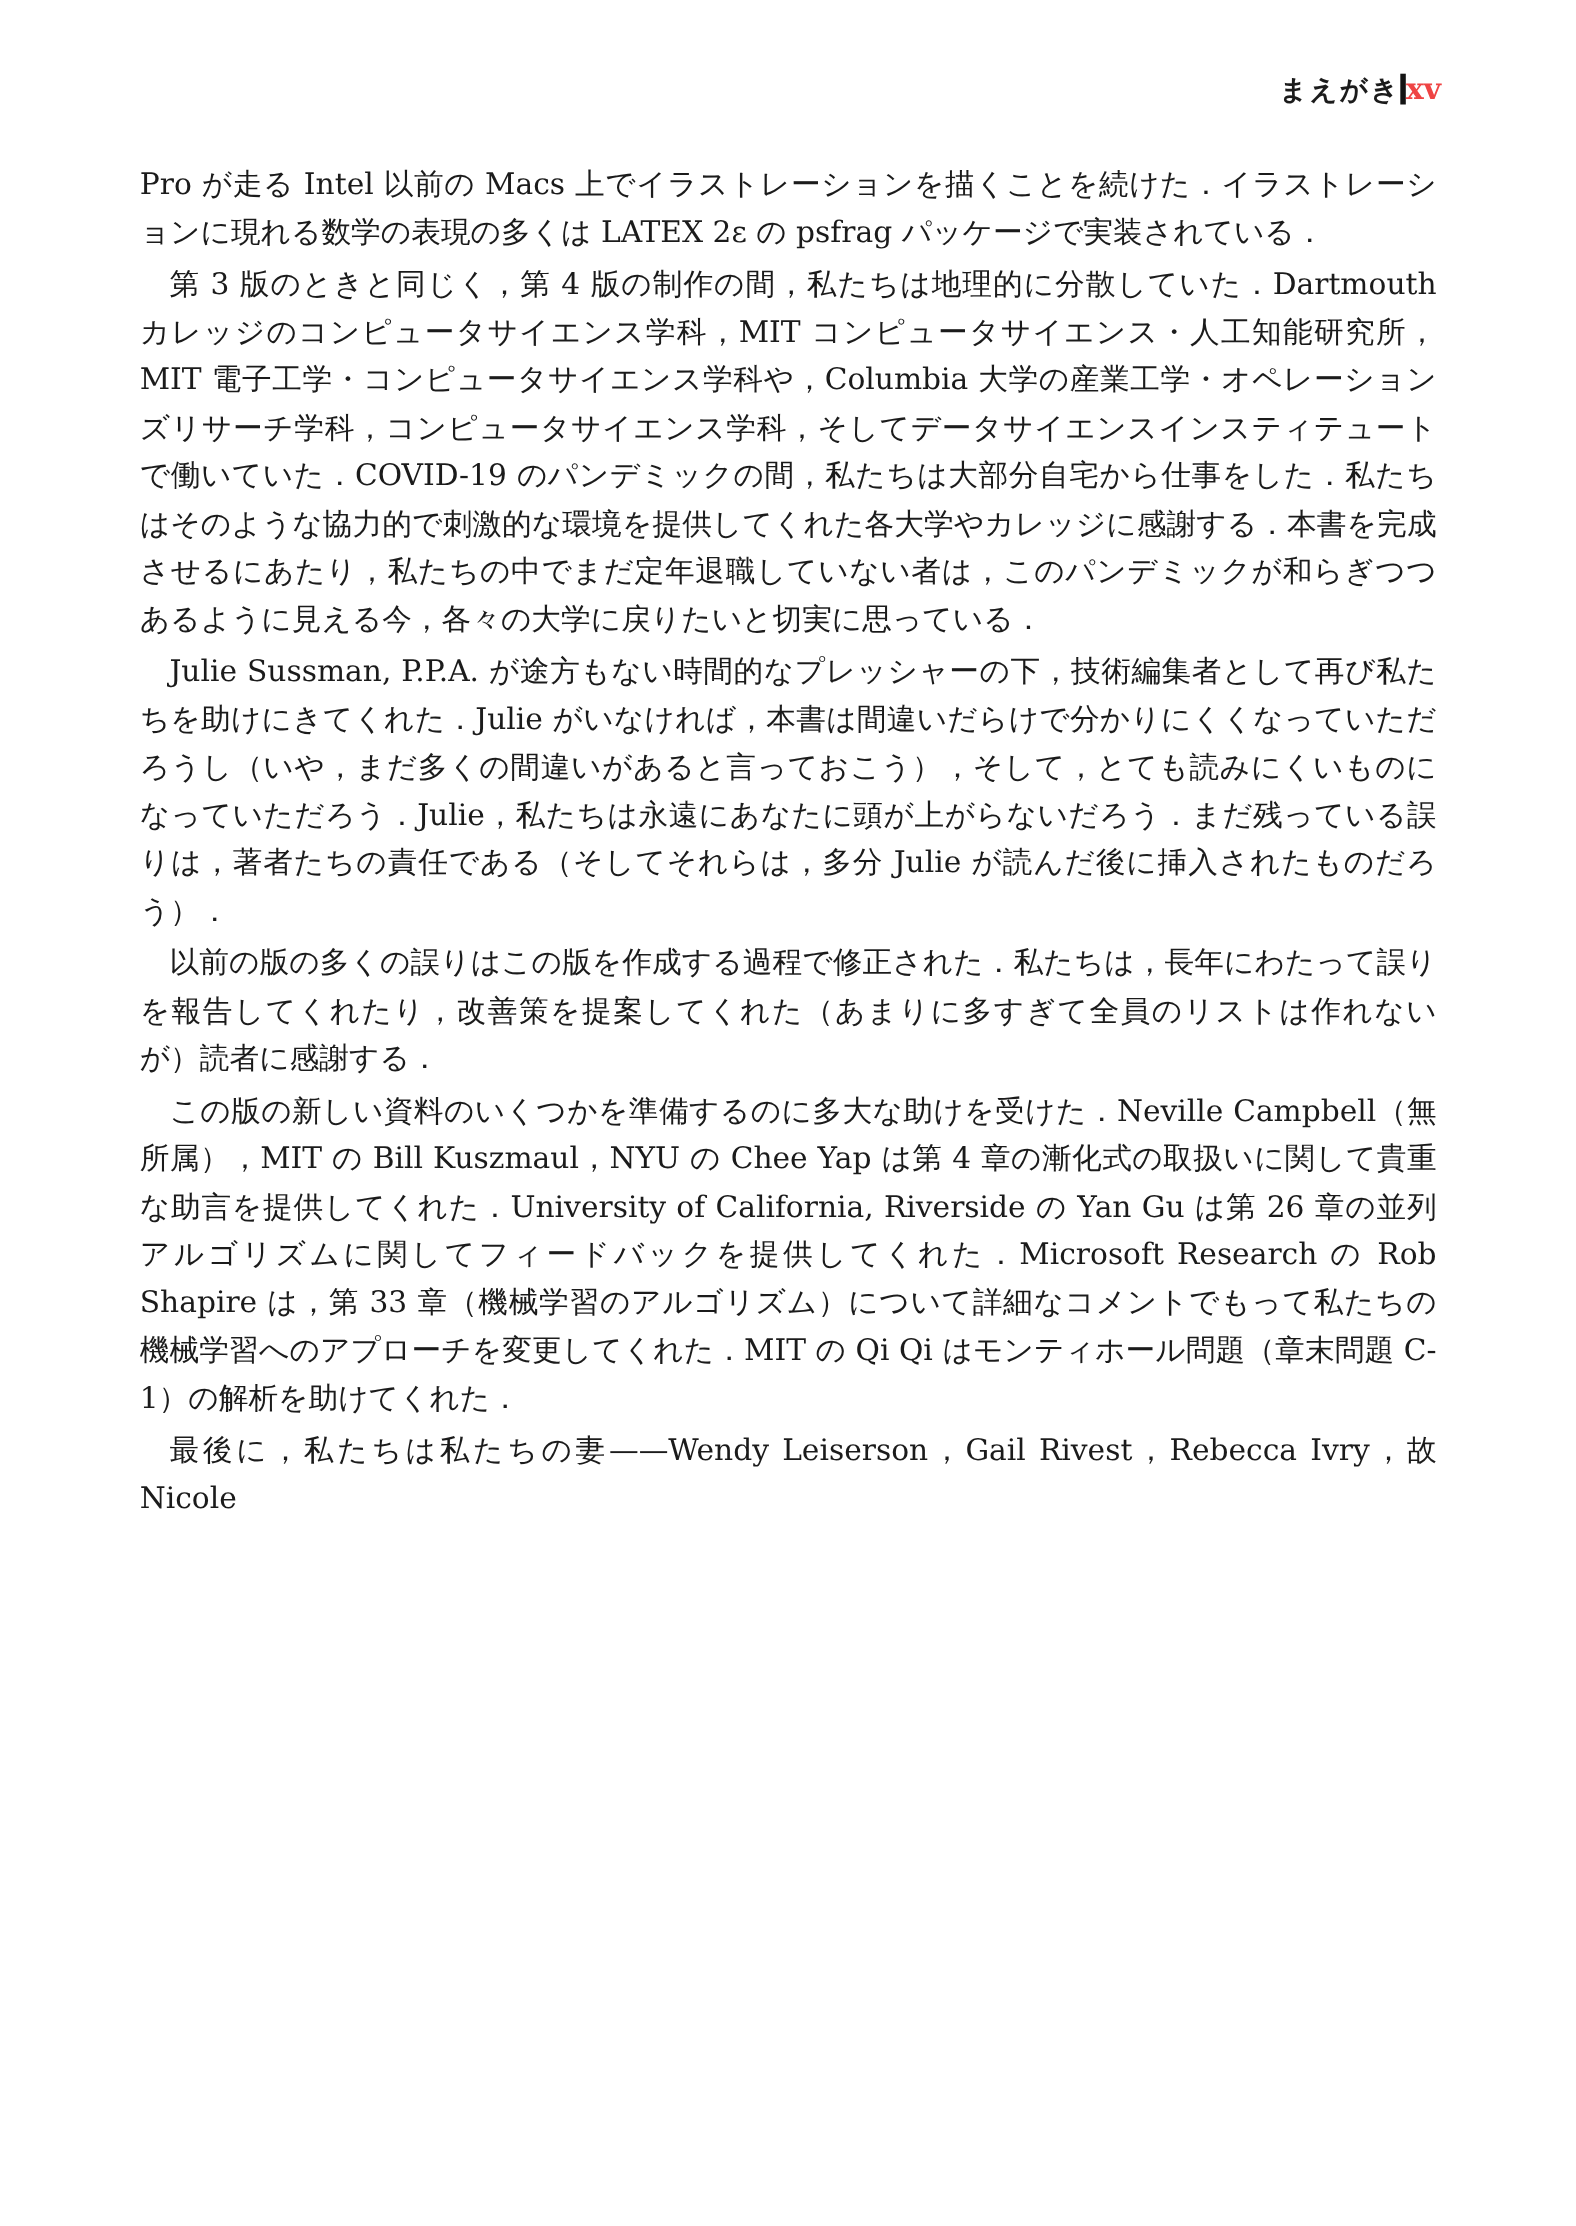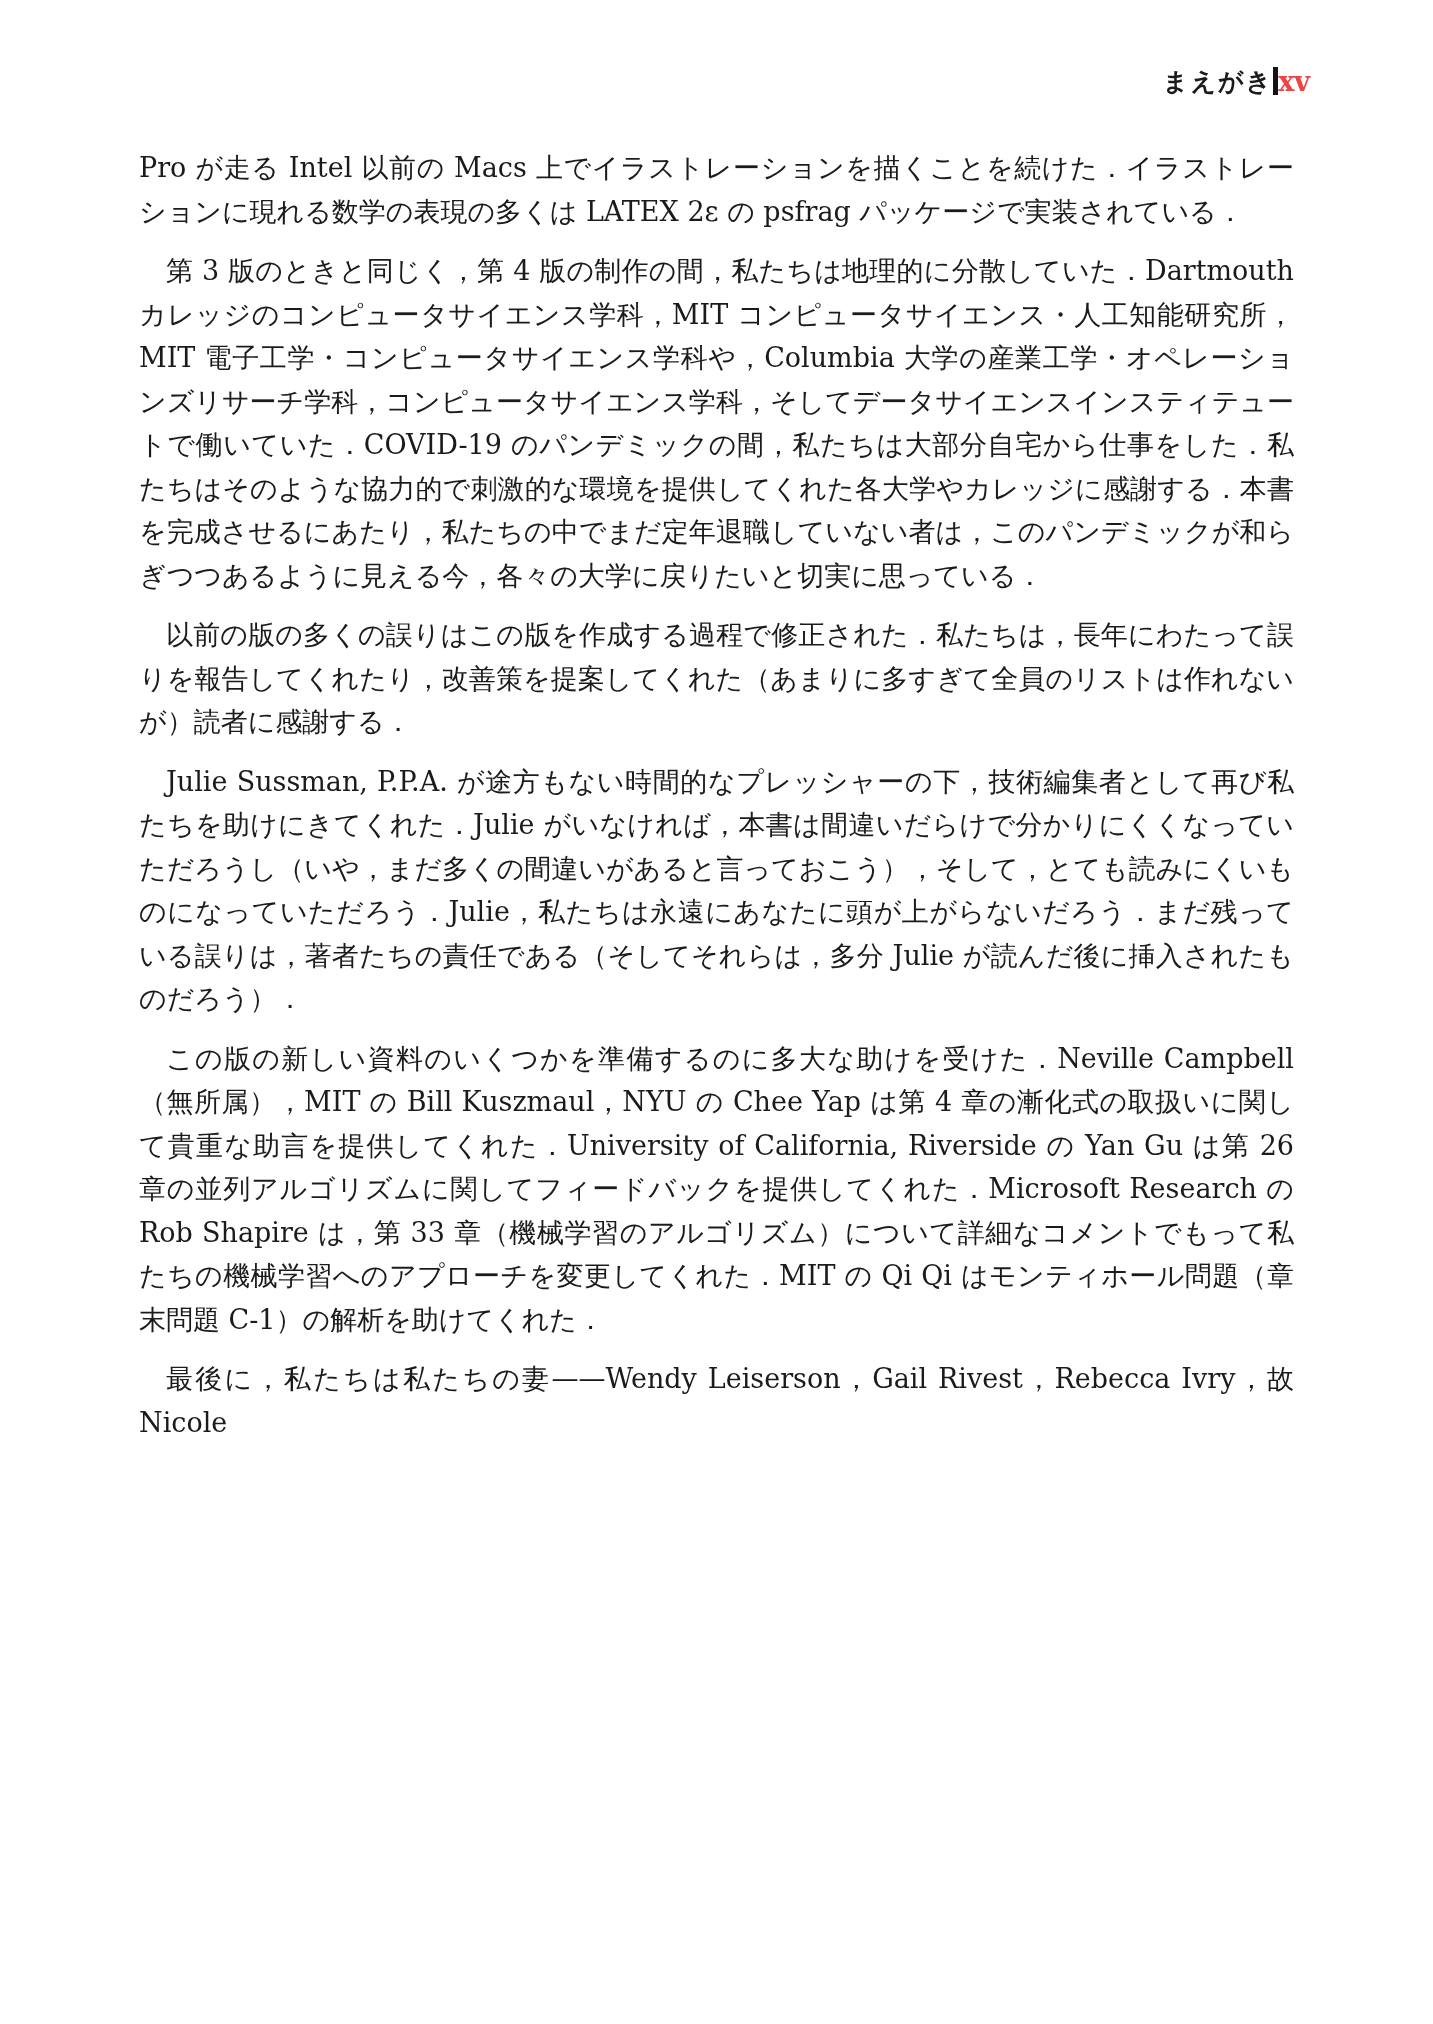--- a/index.html
+++ b/index.html
@@ -40,21 +40,21 @@
     font-weight: bold;
     color: #ef4444;
   }
   .page-body {
     font-size: 27px;
     line-height: 43.5px;
     text-align: justify;
     text-justify: inter-ideograph;
   }
   .page-body p.para {
-    margin: 16px;
+    margin: 4px;
   }
   .page-body p.para.indent {
     text-indent: 1em;
   }
   .page-body h2.section-heading {
     font-family: "DejaVu Sans", "Liberation Sans", sans-serif;
     font-size: 31px;
     font-weight: bold;
     line-height: 36px;
     margin: 42px 0 34px 0;
@@ -67,18 +67,18 @@
 
 <div class="page">
   <div class="running-header">
     <span class="rh-title">まえがき</span>
     <span class="rh-bar"></span>
     <span class="rh-num">xv</span>
   </div>
   <div class="page-body" id="content-root">
       <p class="para">Pro が走る Intel 以前の Macs 上でイラストレーションを描くことを続けた．イラストレーションに現れる数学の表現の多くは LATEX 2ε の psfrag パッケージで実装されている．</p>
       <p class="para indent">第 3 版のときと同じく，第 4 版の制作の間，私たちは地理的に分散していた．Dartmouth カレッジのコンピュータサイエンス学科，MIT コンピュータサイエンス・人工知能研究所，MIT 電子工学・コンピュータサイエンス学科や，Columbia 大学の産業工学・オペレーションズリサーチ学科，コンピュータサイエンス学科，そしてデータサイエンスインスティテュートで働いていた．COVID-19 のパンデミックの間，私たちは大部分自宅から仕事をした．私たちはそのような協力的で刺激的な環境を提供してくれた各大学やカレッジに感謝する．本書を完成させるにあたり，私たちの中でまだ定年退職していない者は，このパンデミックが和らぎつつあるように見える今，各々の大学に戻りたいと切実に思っている．</p>
+      <p class="para indent">Julie Sussman, P.P.A. が途方もない時間的なプレッシャーの下，技術編集者として再び私たちを助けにきてくれた．Julie がいなければ，本書は間違いだらけで分かりにくくなっていただろうし（いや，まだ多くの間違いがあると言っておこう），そして，とても読みにくいものになっていただろう．Julie，私たちは永遠にあなたに頭が上がらないだろう．まだ残っている誤りは，著者たちの責任である（そしてそれらは，多分 Julie が読んだ後に挿入されたものだろう）．</p>
       <p class="para indent">以前の版の多くの誤りはこの版を作成する過程で修正された．私たちは，長年にわたって誤りを報告してくれたり，改善策を提案してくれた（あまりに多すぎて全員のリストは作れないが）読者に感謝する．</p>
-      <p class="para indent">Julie Sussman, P.P.A. が途方もない時間的なプレッシャーの下，技術編集者として再び私たちを助けにきてくれた．Julie がいなければ，本書は間違いだらけで分かりにくくなっていただろうし（いや，まだ多くの間違いがあると言っておこう），そして，とても読みにくいものになっていただろう．Julie，私たちは永遠にあなたに頭が上がらないだろう．まだ残っている誤りは，著者たちの責任である（そしてそれらは，多分 Julie が読んだ後に挿入されたものだろう）．</p>
       <p class="para indent">この版の新しい資料のいくつかを準備するのに多大な助けを受けた．Neville Campbell（無所属），MIT の Bill Kuszmaul，NYU の Chee Yap は第 4 章の漸化式の取扱いに関して貴重な助言を提供してくれた．University of California, Riverside の Yan Gu は第 26 章の並列アルゴリズムに関してフィードバックを提供してくれた．Microsoft Research の Rob Shapire は，第 33 章（機械学習のアルゴリズム）について詳細なコメントでもって私たちの機械学習へのアプローチを変更してくれた．MIT の Qi Qi はモンティホール問題（章末問題 C-1）の解析を助けてくれた．</p>
       <p class="para indent">最後に，私たちは私たちの妻——Wendy Leiserson，Gail Rivest，Rebecca Ivry，故 Nicole</p>
     </div>
 </div>
 
 </body></html>

